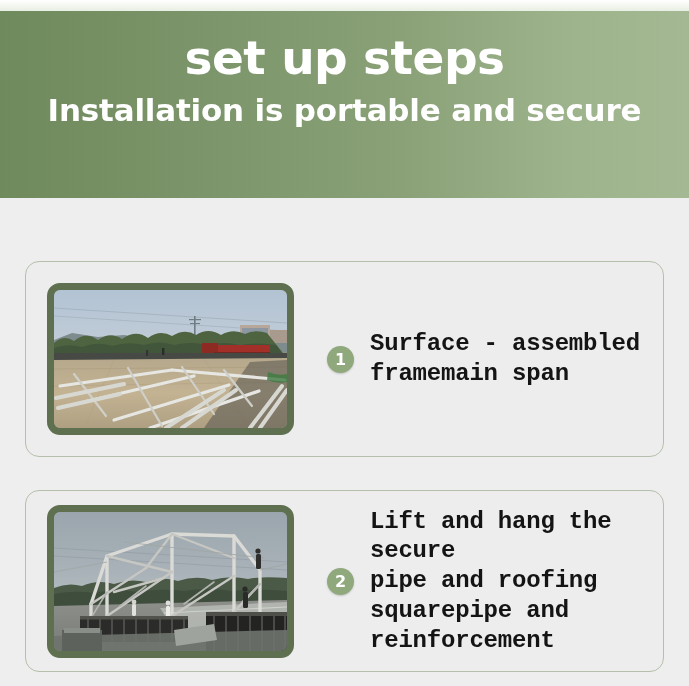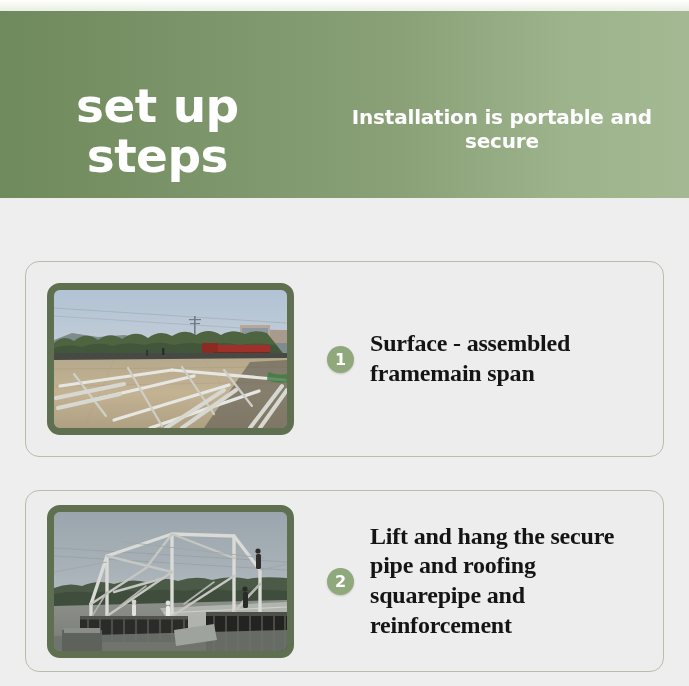--- a/index.html
+++ b/index.html
@@ -24,38 +24,38 @@
   }
 
   
   #header {
     position: absolute;
     left: 0; top: 11px;
     width: 689px; height: 217px;
     background: linear-gradient(to right, #6f8a5d 0%, #7b9469 28%, #8aa178 58%, #9cb38b 82%, #a4b993 100%);
     box-sizing: border-box;
     display: flex;
-    flex-direction: row;
+    flex-direction: column;
     align-items: center;
     justify-content: flex-start;
   }
   #header-title {
     margin-top: 22px;
     color: #ffffff;
     font-size: 47px;
     font-weight: bold;
     letter-spacing: -0.5px;
     line-height: 1.05;
     text-align: center;
     font-family: "DejaVu Sans", sans-serif;
   }
   #header-subtitle {
-    margin-top: 19px;
+    margin-top: 10px;
     color: #ffffff;
-    font-size: 20px;
+    font-size: 31px;
     font-weight: bold;
     text-align: center;
     letter-spacing: -0.2px;
     font-family: "DejaVu Sans", sans-serif;
   }
 
   
   #steps {
     position: absolute;
     left: 0; top: 198px;
@@ -117,21 +117,21 @@
 
   .step-text {
     flex: 1 1 auto;
     margin-left: 16px;
     margin-right: 10px;
     color: #141414;
     font-size: 24px;
     font-weight: bold;
     line-height: 1.24;
     letter-spacing: -0.2px;
-    font-family: Liberation Serif, serif;
+    font-family: Liberation Mono, monospace;
     white-space: pre-line;
   }
 </style>
 </head>
 <body>
 
 <div id="top-strip"></div>
 
 <div id="header">
   <div id="header-title">set up steps</div>

